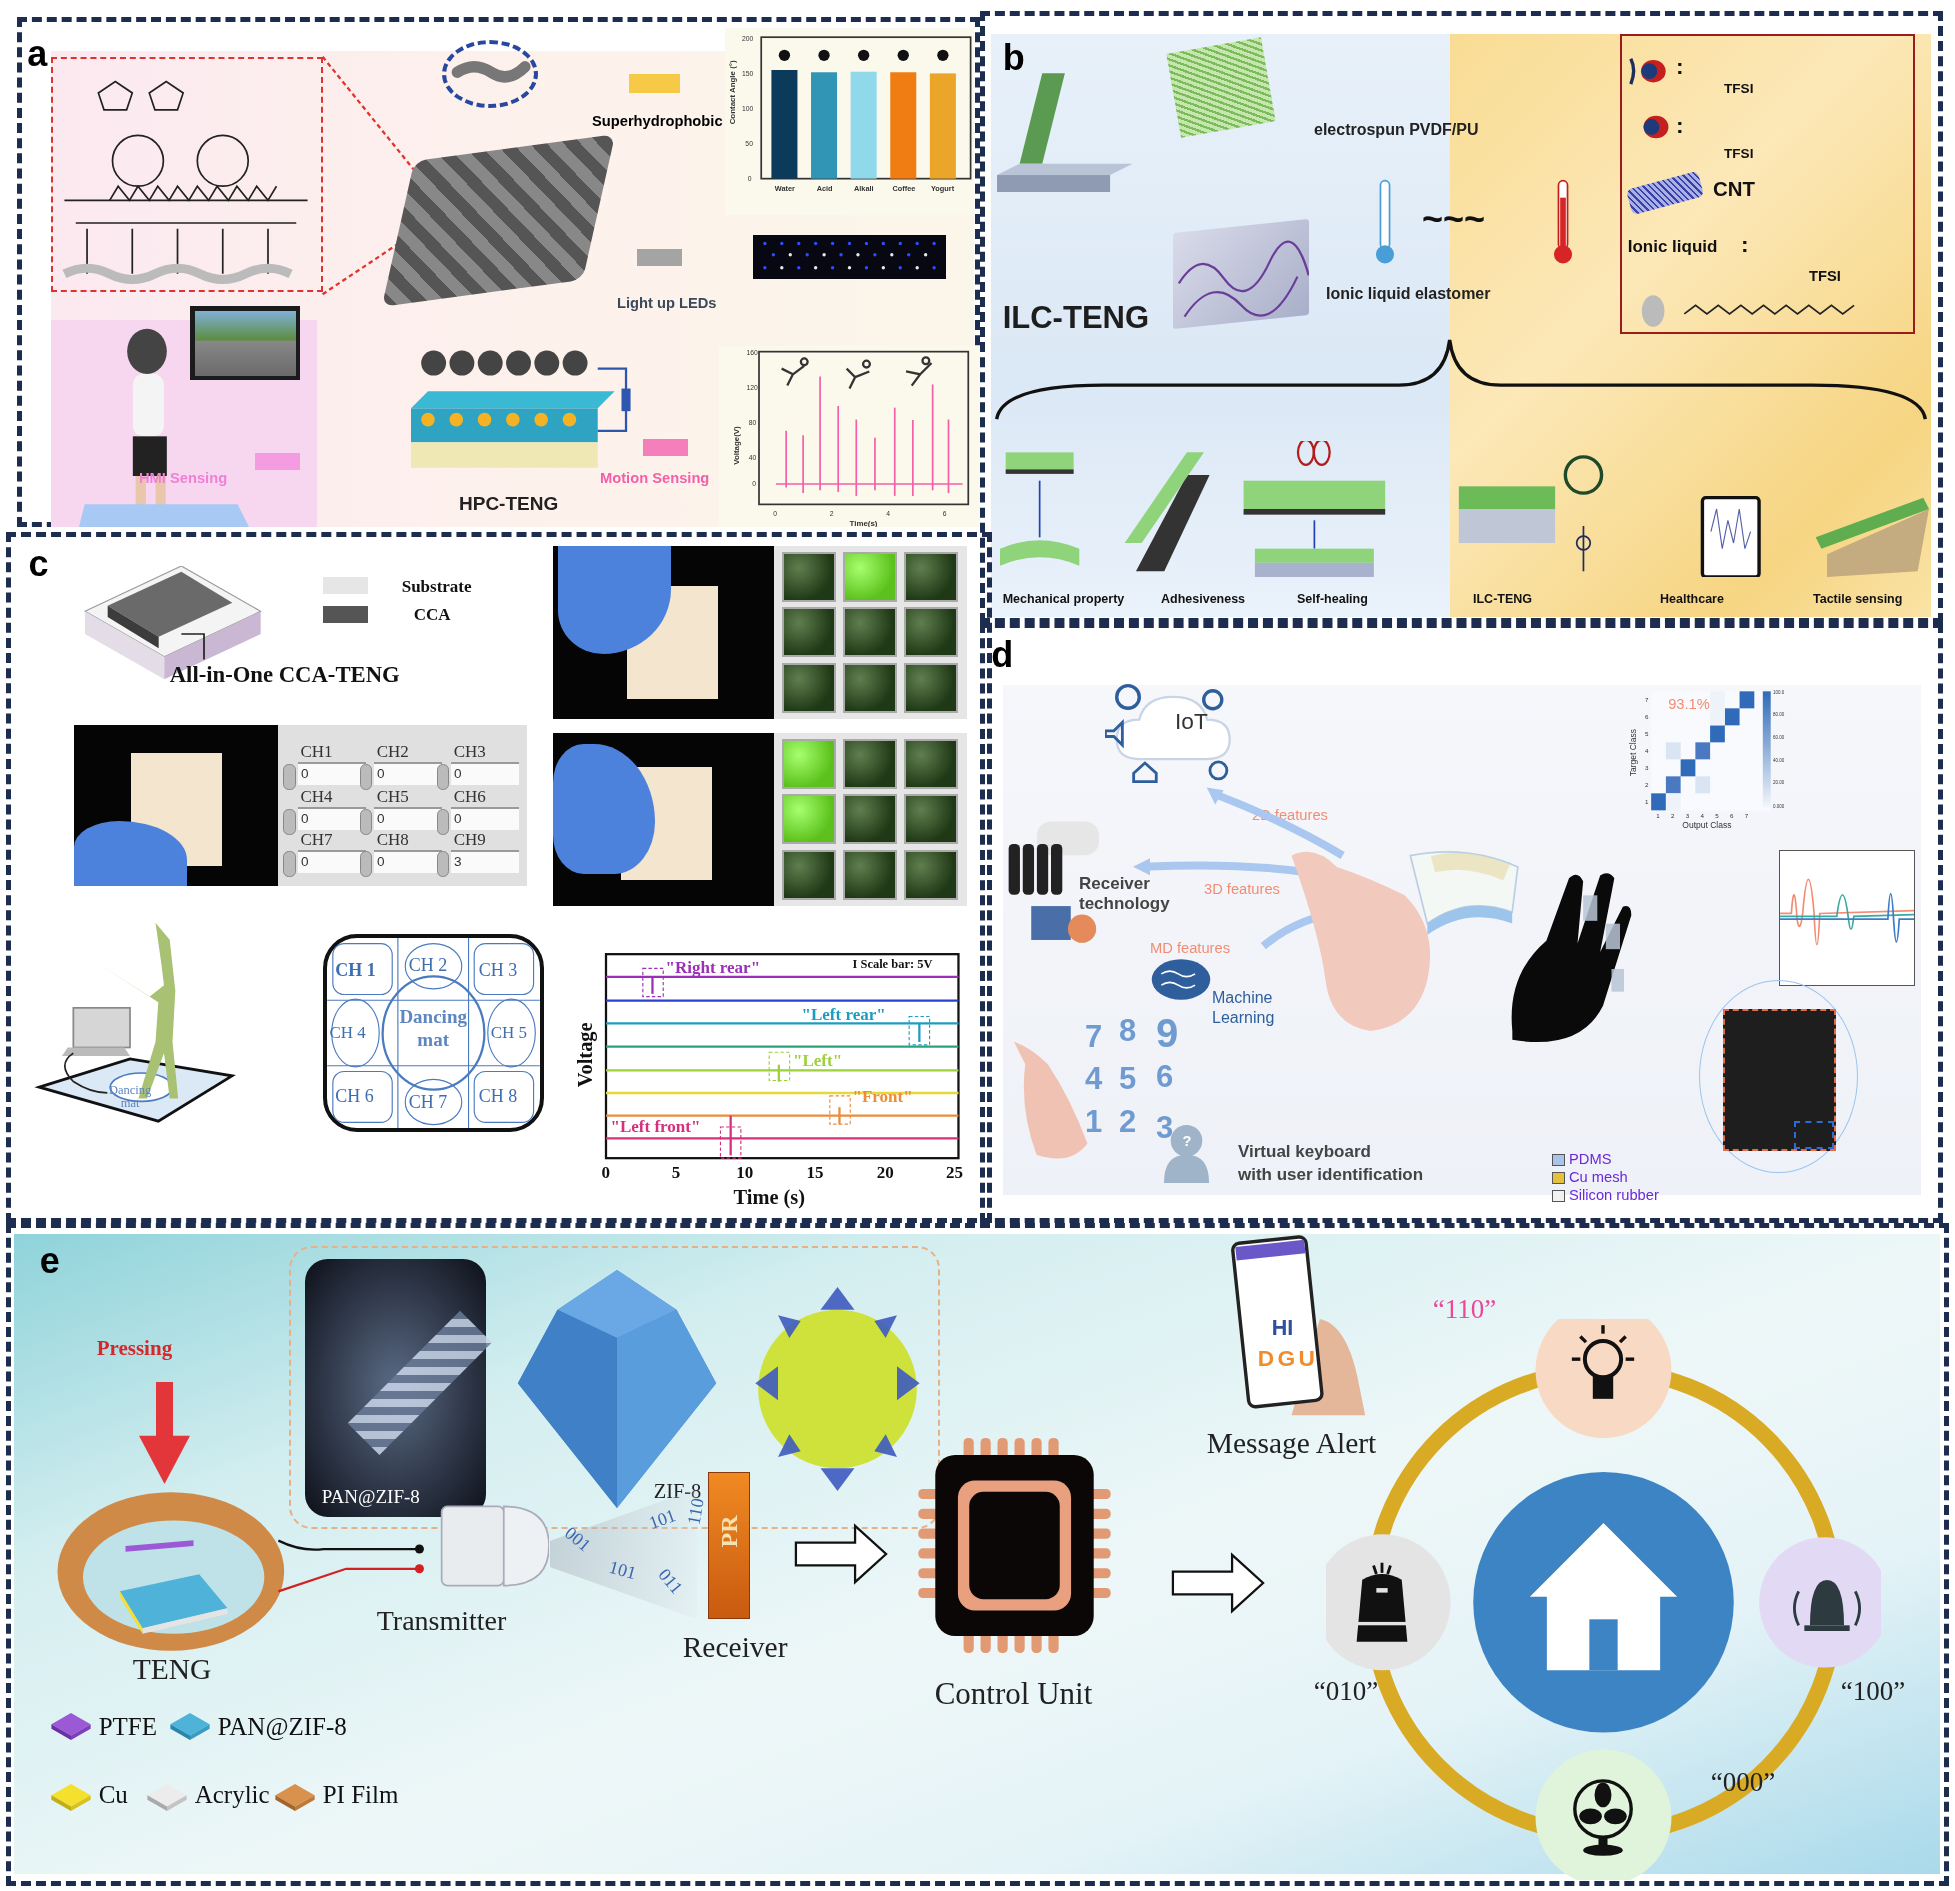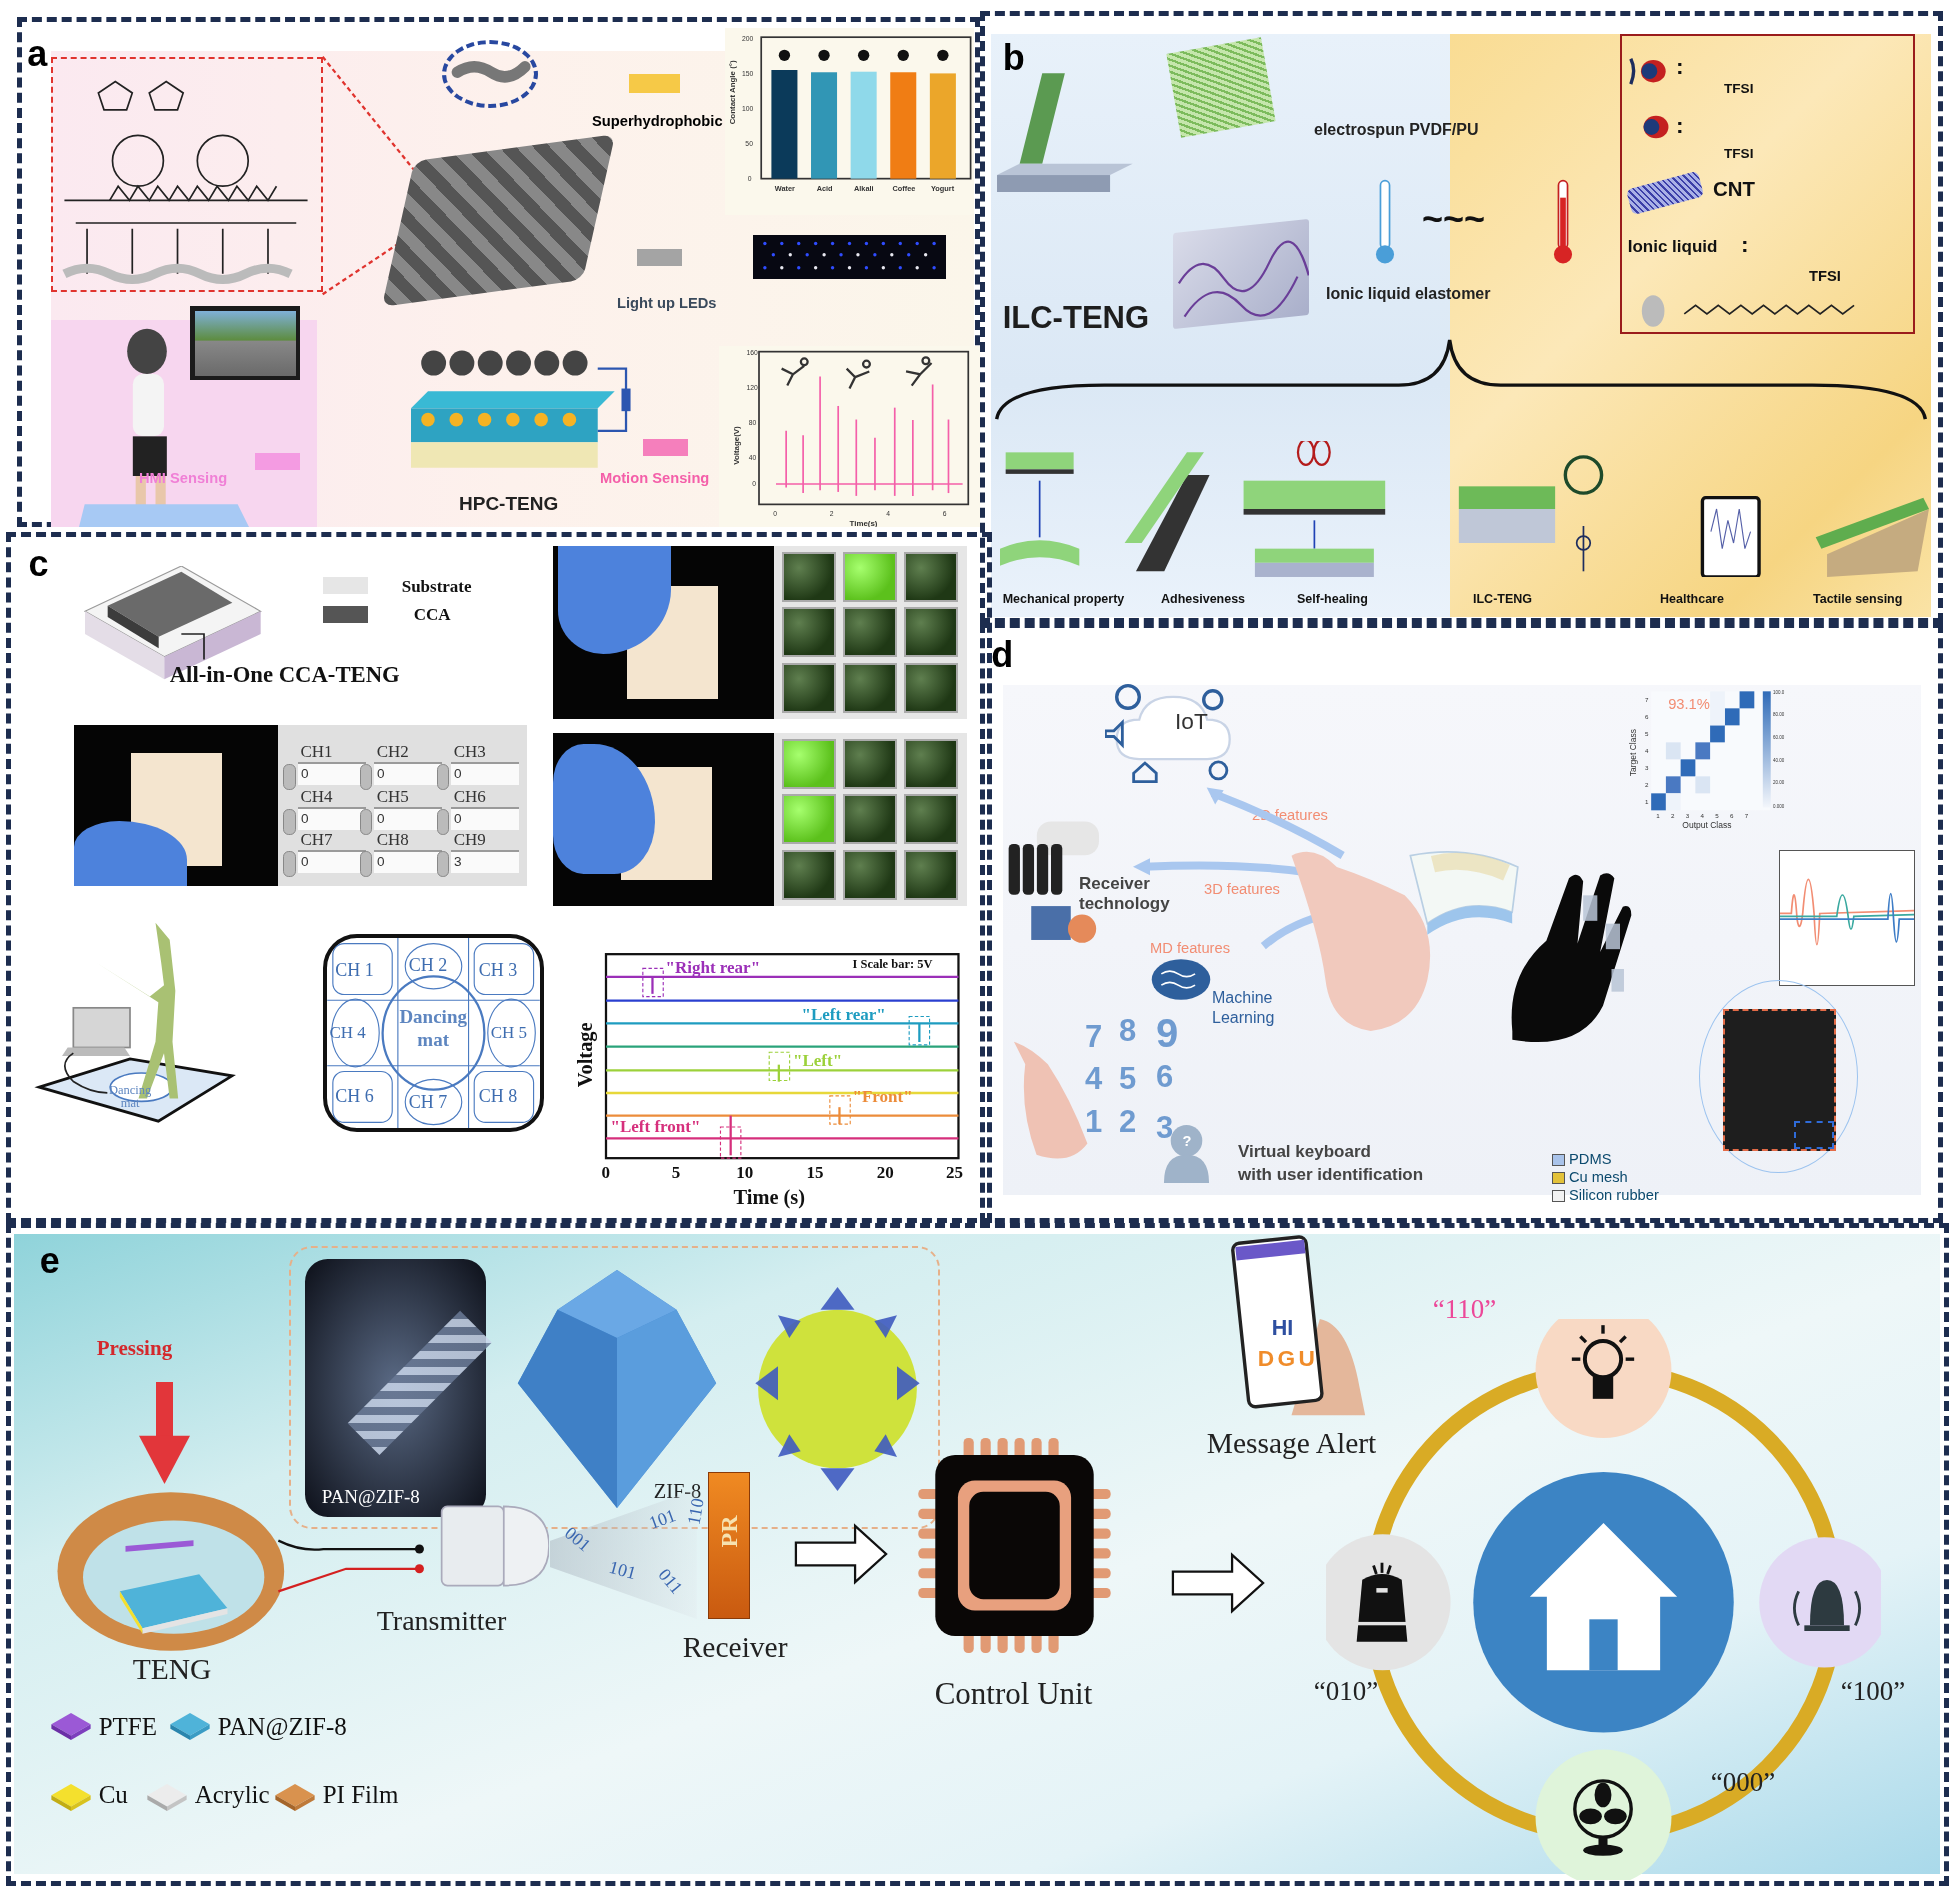--- a/index.html
+++ b/index.html
@@ -440,21 +440,21 @@
         <rect x="10" y="10" width="105" height="90" rx="20"></rect>
           <ellipse cx="188" cy="50" rx="50" ry="40"></ellipse>
           <rect x="260" y="10" width="105" height="90" rx="20"></rect>
         <ellipse cx="50" cy="168" rx="42" ry="60"></ellipse>
           <ellipse cx="326" cy="168" rx="42" ry="60"></ellipse>
         <rect x="10" y="236" width="105" height="90" rx="20"></rect>
           <ellipse cx="188" cy="290" rx="50" ry="40"></ellipse>
           <rect x="260" y="236" width="105" height="90" rx="20"></rect>
       </g>
     </svg>
-    <div class="abs serif" style="left:8.5px;top:21.5px;font-size:18px;color:#3e6db0;">CH 1</div>
+    <div class="abs serif" style="left:8.5px;top:21.5px;font-size:18px;color:#3e6db0;font-weight:bold;">CH 1</div>
     <div class="abs serif" style="left:82px;top:17px;font-size:18px;color:#3e6db0;">CH 2</div>
     <div class="abs serif" style="left:152px;top:21.5px;font-size:18px;color:#3e6db0;">CH 3</div>
     <div class="abs serif" style="left:2.8px;top:85px;font-size:17px;color:#3e6db0;">CH 4</div>
     <div class="abs serif" style="left:164px;top:85px;font-size:17px;color:#3e6db0;">CH 5</div>
     <div class="abs serif" style="left:8.5px;top:148px;font-size:18px;color:#3e6db0;">CH 6</div>
     <div class="abs serif" style="left:82px;top:154px;font-size:18px;color:#3e6db0;">CH 7</div>
     <div class="abs serif" style="left:152px;top:148px;font-size:18px;color:#3e6db0;">CH 8</div>
     <div class="abs serif bold center" style="left:67px;top:68px;width:79px;font-size:19px;color:#5e86c0;line-height:22.7px;"><span>Dancing</span><br><span>mat</span></div>
   </div>
 
@@ -649,21 +649,21 @@
     </svg>
   </div>
 
   <div class="abs" style="left:683px;top:940px;"></div>
   <div class="abs" style="left:719px;top:357px;width:159px;height:193px;border:1.7px solid #9cc3ef;border-radius:50%;">
     <div style="position:absolute;left:22.7px;top:28px;width:113px;height:142px;background:#1e1e1e;border:2.3px dashed #e36b47;">
       <div style="position:absolute;right:0;bottom:0;width:40px;height:28px;border:2.3px dashed #2f6bd8;"></div>
     </div>
   </div>
 
-  <div class="abs" style="left:572px;top:527px;font-size:14.7px;color:#0c4a6e;line-height:18px;">
+  <div class="abs" style="left:572px;top:527px;font-size:14.7px;color:#6d28d9;line-height:18px;">
     <div><span class="legend-sq" style="background:#a9c3ea;"></span><span>PDMS</span></div>
     <div><span class="legend-sq" style="background:#e3c23a;"></span><span>Cu mesh</span></div>
     <div><span class="legend-sq" style="background:#f2f2f2;"></span><span>Silicon rubber</span></div>
   </div>
 </div>
 
 <div id="pe" class="panel">
   <div class="dash-box" style="left:0;top:0;width:1943px;height:663px;"></div>
   <div class="bg"></div>
   <div class="plabel" style="left:34px;top:17px;">e</div>

